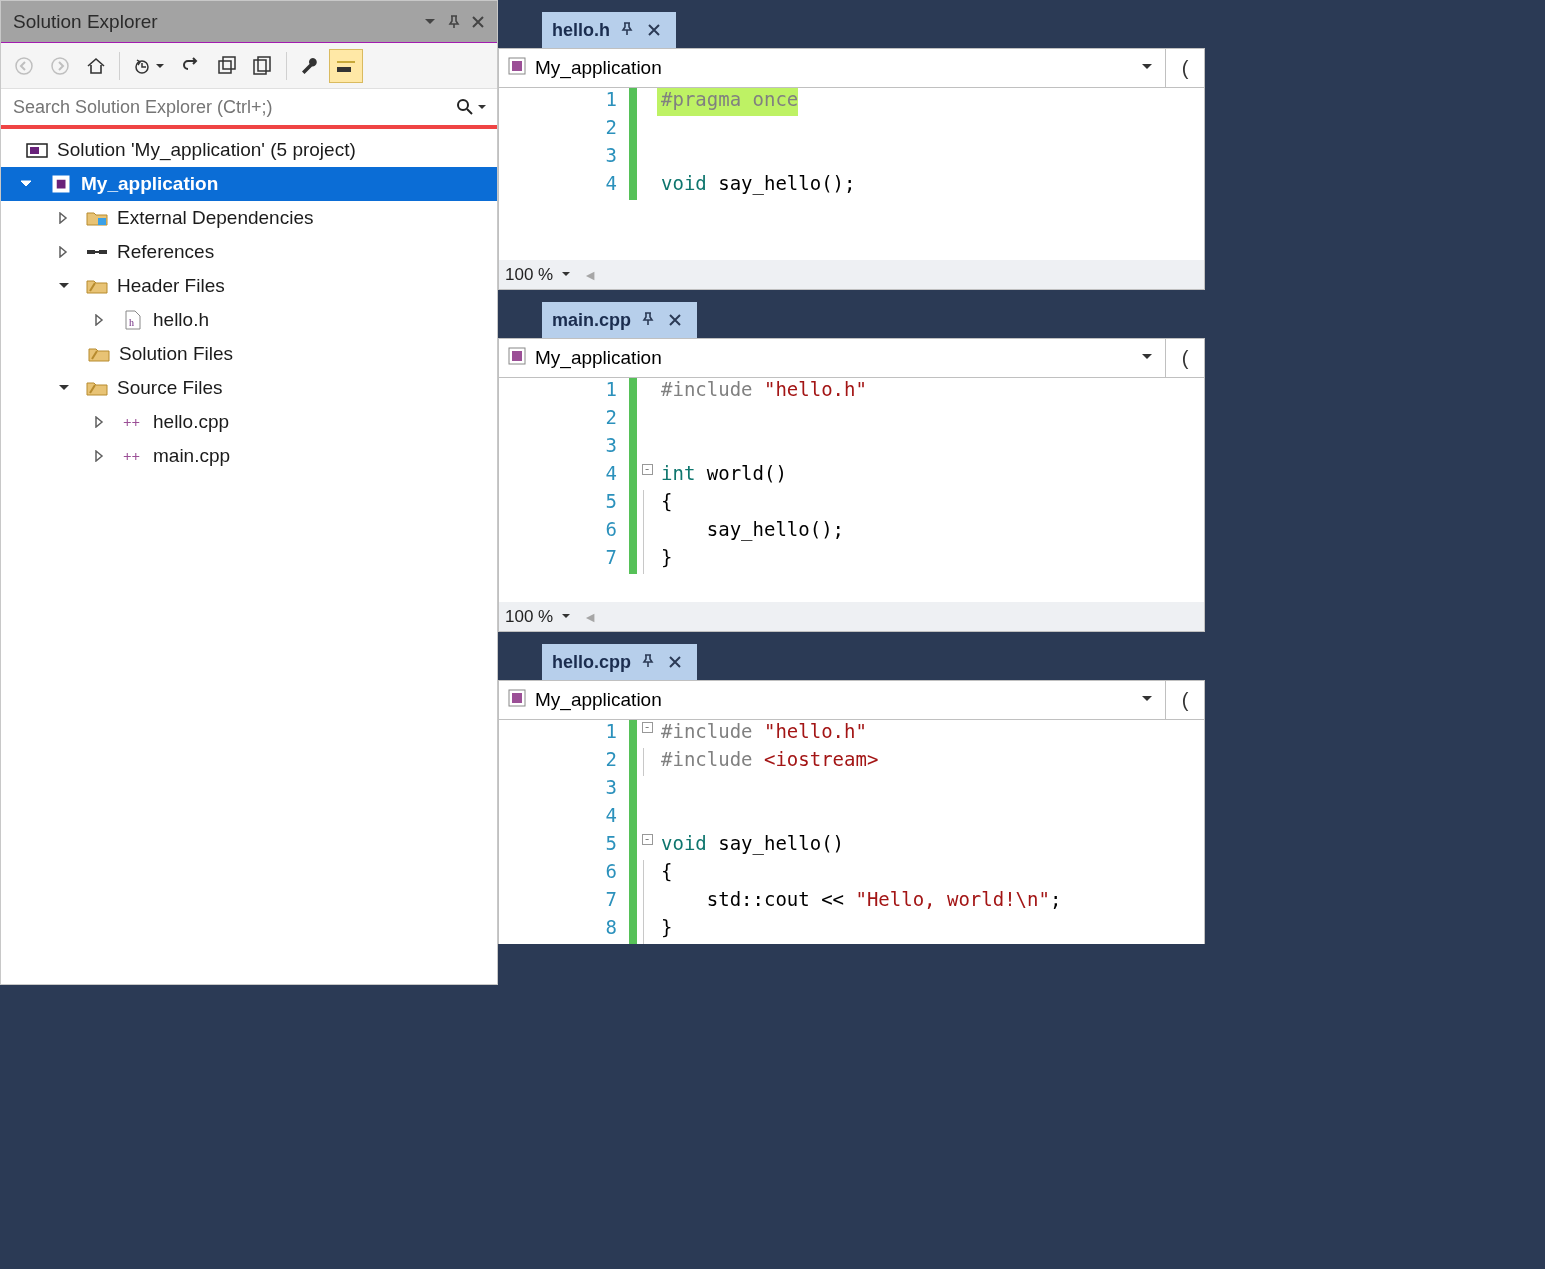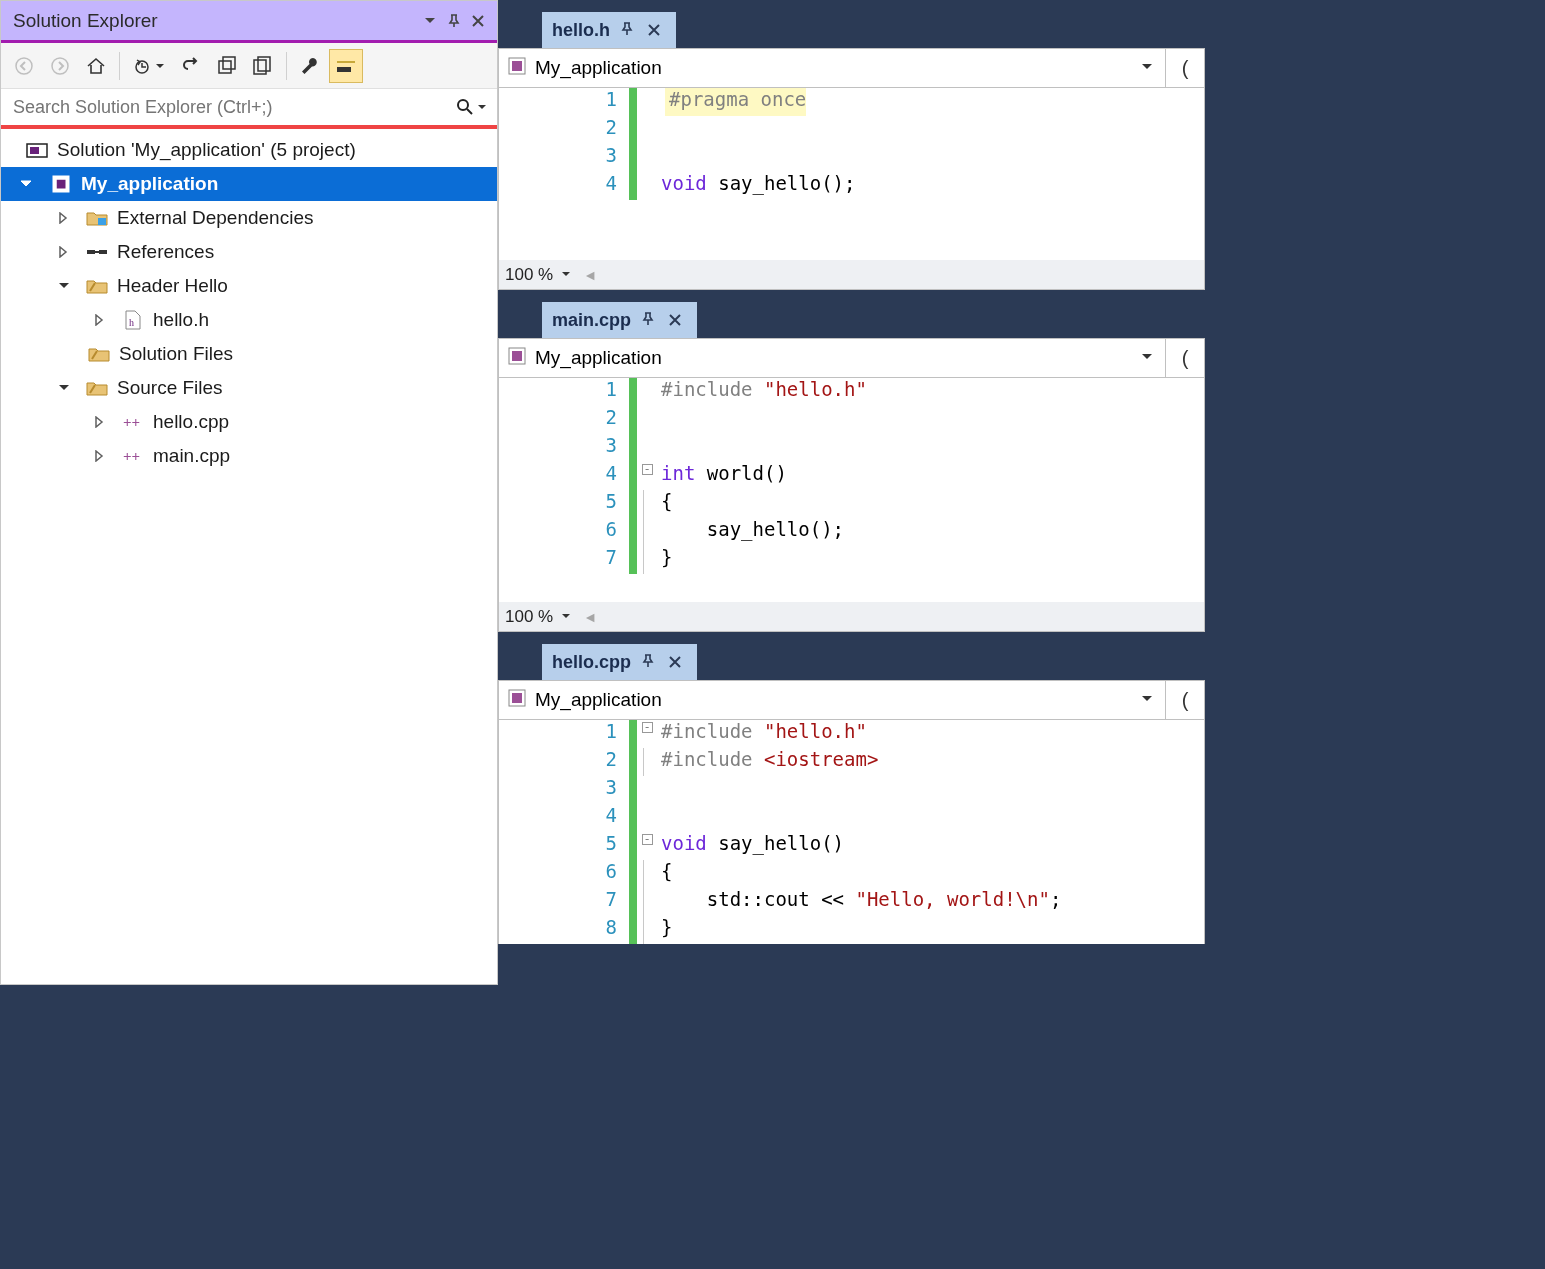--- a/index.html
+++ b/index.html
@@ -1,20 +1,20 @@
 <!DOCTYPE html>
 <html><head>
 <meta charset="utf-8">
 <style>
   html,body{margin:0;padding:0;font-family:"Segoe UI",Arial,sans-serif;font-size:16px;background:#2b3a55;height:100%;}
   *{box-sizing:border-box;}
   .root{display:flex;height:985px;width:1205px;}
   
   .sln-panel{width:498px;background:#fff;border:1px solid #c8c8c8;display:flex;flex-direction:column;}
-  .sln-title{background:#c4b5fd;height:42px;display:flex;align-items:center;padding:0 8px 0 12px;font-size:19px;color:#2b2b2b;border-bottom:3px solid #a21caf;}
+  .sln-title{background:#a3a3a3;height:42px;display:flex;align-items:center;padding:0 8px 0 12px;font-size:19px;color:#2b2b2b;border-bottom:1px solid #a21caf;}
   .sln-title span{flex:1;}
   .sln-title .tb-ico{width:22px;height:22px;margin-left:2px;display:flex;align-items:center;justify-content:center;color:#444;}
   .sln-toolbar{height:46px;background:#f5f5f5;border-bottom:1px solid #e0e0e0;display:flex;align-items:center;padding:0 6px;gap:2px;}
   .tbtn{width:34px;height:34px;display:flex;align-items:center;justify-content:center;color:#606060;border:1px solid transparent;}
   .tbtn.sel{background:#ffe8a6;border:1px solid #d9ba5f;}
   .tsep{width:1px;height:28px;background:#d0d0d0;margin:0 4px;}
   .sln-search{height:40px;border-bottom:4px solid #ef4444;display:flex;align-items:center;padding:0 10px;}
   .sln-search input{flex:1;border:none;outline:none;font-size:18px;color:#555;background:transparent;}
   .sln-search .srch-ico{color:#444;display:flex;align-items:center;gap:2px;}
   .tree{padding:4px 0;font-size:19px;line-height:34px;color:#1b1b1b;user-select:none;}
@@ -36,27 +36,27 @@
   .nav-left .dd{width:16px;color:#555;}
   .nav-txt{font-size:19px;}
   .nav-split{width:1px;height:100%;background:#c0c0c0;}
   .nav-right{width:38px;display:flex;align-items:center;justify-content:center;font-size:20px;color:#333;}
   .code{background:#fff;border-left:1px solid #c0c0c0;border-right:1px solid #c0c0c0;font-family:Consolas,monospace;font-size:19px;position:relative;}
   .cline{display:flex;min-height:28px;}
   .gut{width:130px;text-align:right;padding-right:12px;color:#2b91bc;background:#fff;}
   .chg{width:8px;background:#56c158;}
   .fold{width:20px;display:flex;justify-content:center;color:#808080;font-size:14px;padding-top:2px;}
   .src{padding-left:4px;white-space:pre;color:#000;}
-  .kw{color:#6d28d9;}
+  .kw{color:#0f766e;}
   .pp{color:#808080;}
   .str{color:#a31515;}
   .zoombar{height:30px;background:#eef0f3;border:1px solid #c0c0c0;border-top:none;display:flex;align-items:center;padding:0 6px;font-size:17px;color:#222;gap:8px;}
   .zoombar .dd{width:14px;color:#333;}
   .hscroll{color:#a6a6a6;font-size:14px;}
-  .pragma-bg{background:#fef9c3;margin-left:8px;}
+  .pragma-bg{background:#bef264;}
   .nich{display:inline-block;border:1px solid #989898;width:11px;height:11px;line-height:9px;text-align:center;font-size:12px;color:#808080;font-family:Consolas,monospace;}
 </style>
 </head>
 <body>
 
 <div class="root">
 
   <div class="sln-panel">
     <div class="sln-title">
       <span>Solution Explorer</span>
@@ -219,21 +219,21 @@
               <path d="M2 3l5 5 5-5z"></path>
             </svg>
           </span>
         <span class="ind" style="width:12px"></span>
         <span class="ico">
             <svg width="22" height="18" viewBox="0 0 22 18">
               <path d="M1 4h7l2 2h11v10H1z" fill="#e8c375" stroke="#b78b2e"></path>
               <path d="M4 14l5-8" stroke="#b78b2e" stroke-width="2"></path>
             </svg>
           </span>
-        <span class="lbl">Header Hello</span>
+        <span class="lbl">Header Files</span>
       </div>
       <div class="row">
         <span class="ind" style="width:88px"></span>
         <span class="tw">
             <svg width="10" height="12" viewBox="0 0 10 12" fill="none" stroke="#606060" stroke-width="1.5">
               <path d="M2 1l6 5-6 5z"></path>
             </svg>
           </span>
         <span class="ind" style="width:12px"></span>
         <span class="ico">

